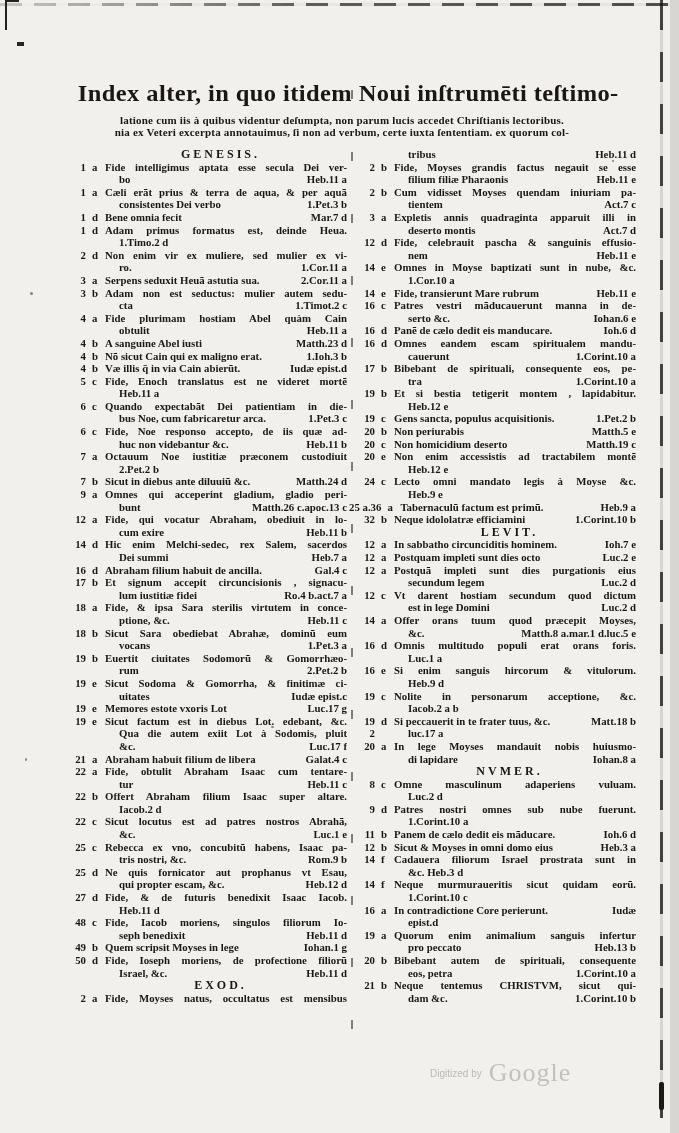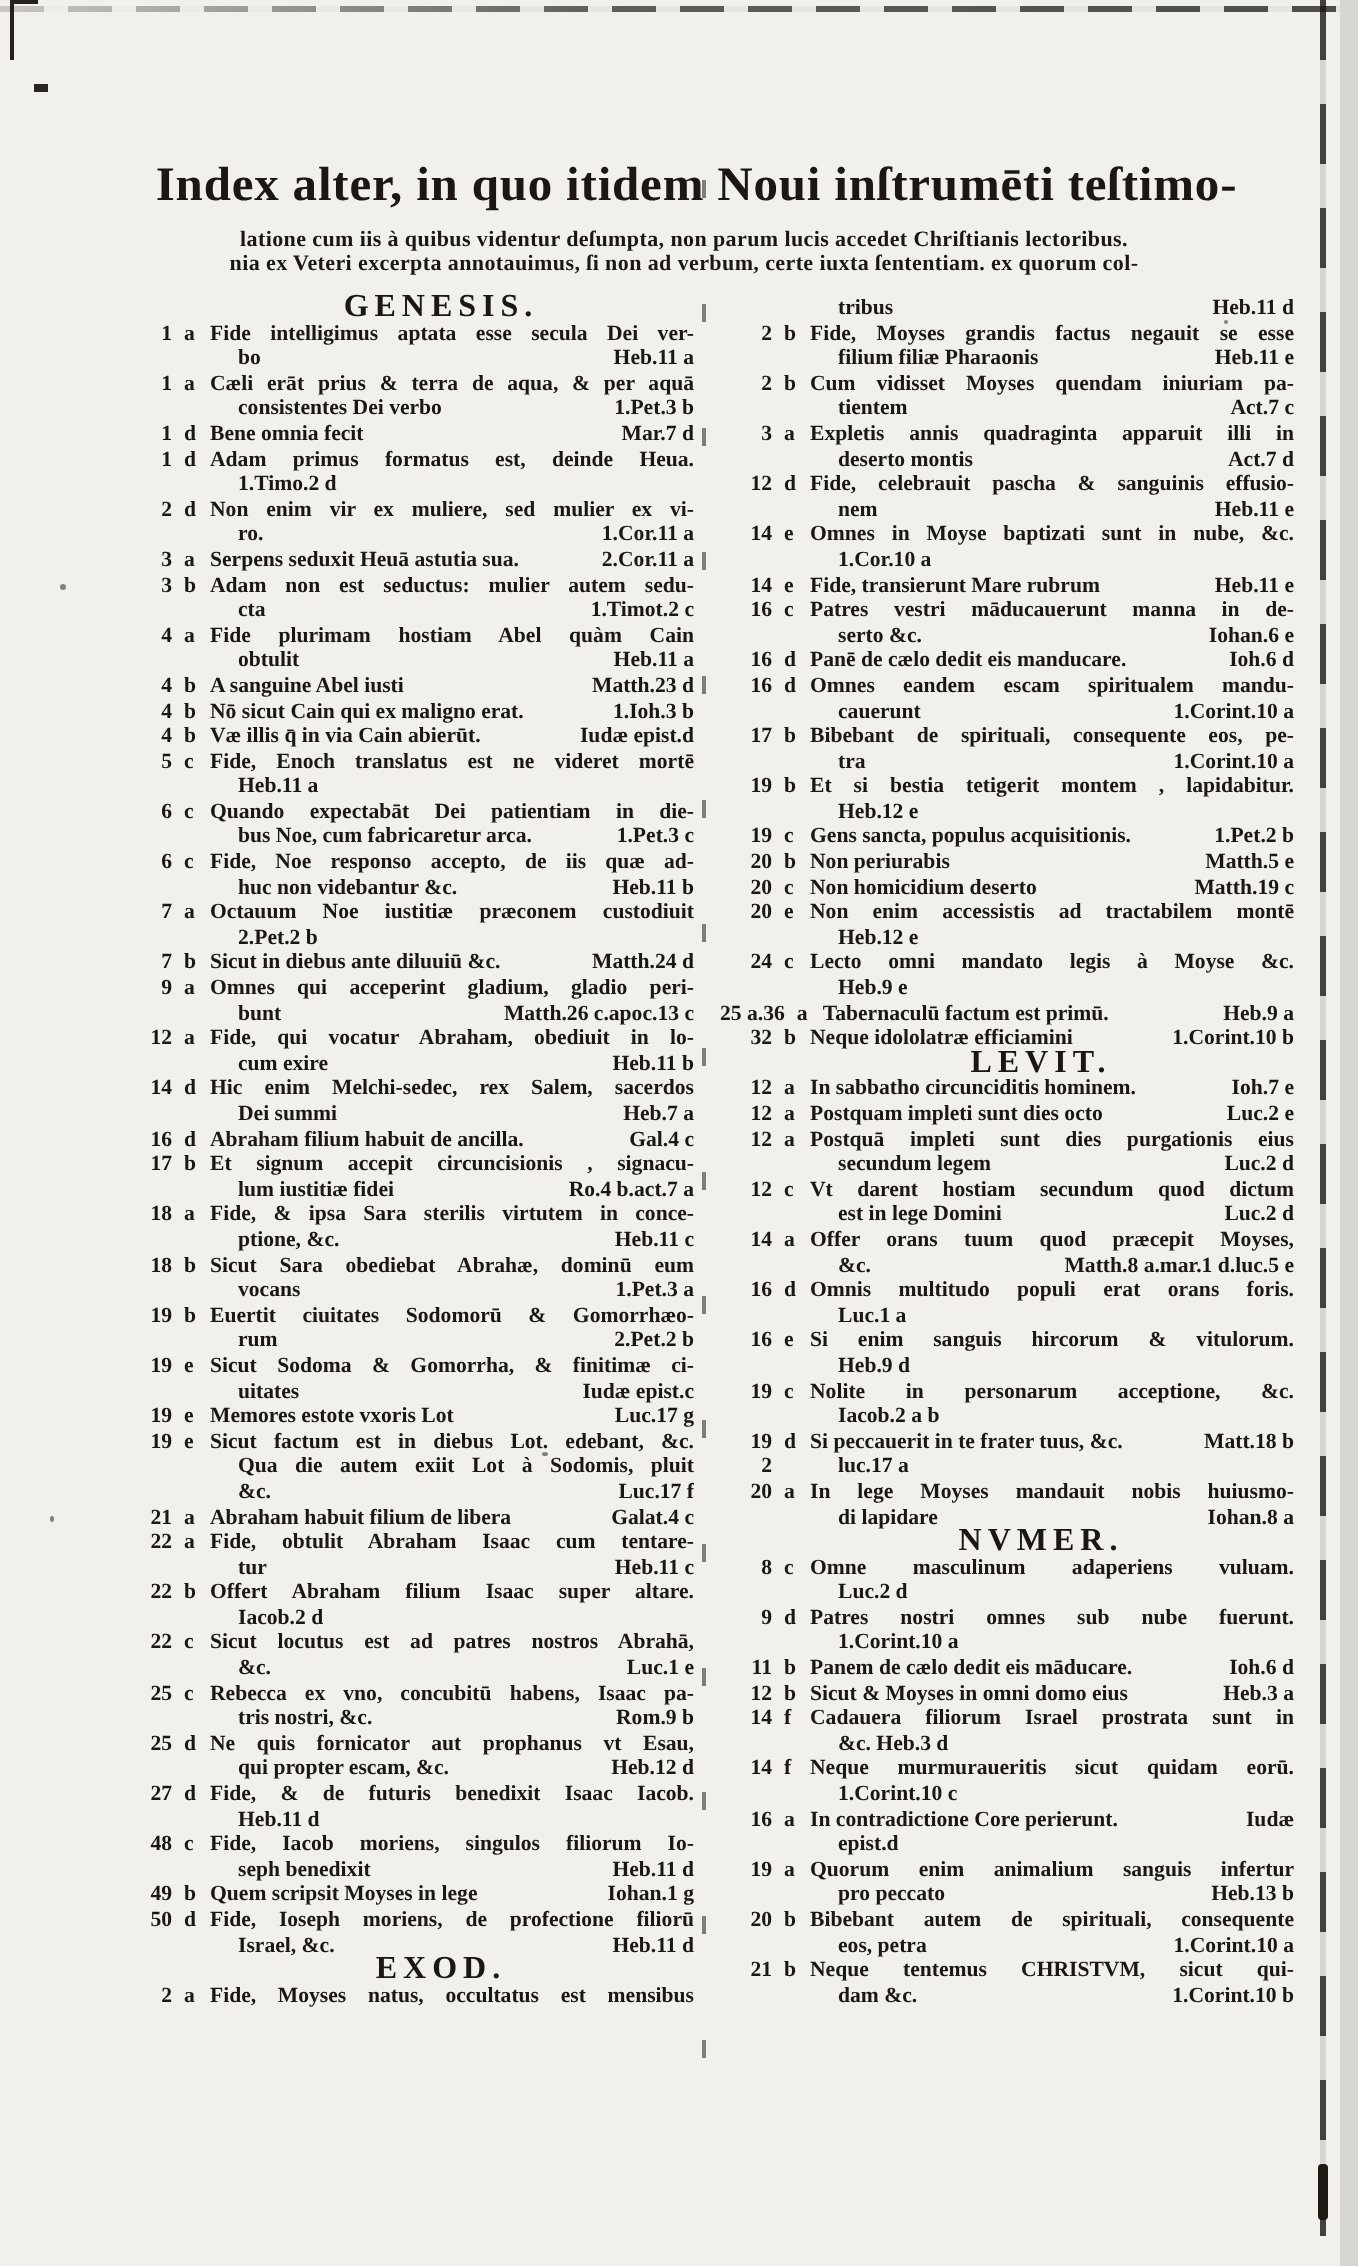--- a/index.html
+++ b/index.html
@@ -28,22 +28,22 @@
   
   .title{position:absolute;top:80px;left:0;right:0;text-align:center;
     font-size:24px;font-weight:bold;letter-spacing:.4px;white-space:nowrap;
     padding-left:26px;transform:scaleX(1.02);}
   .subtitle{position:absolute;top:115px;left:40px;right:26px;text-align:center;
     font-size:11px;line-height:11.5px;font-weight:bold;letter-spacing:.2px;white-space:nowrap;}
   
   .columns{position:absolute;top:148px;left:0;right:0;display:flex;}
   .col{width:287px;}
   .col.left{margin-left:60px;}
-  .col.right{margin-left:13px;}
-  .sec-heading{font-size:16px;line-height:12.6px;font-weight:bold;
+  .col.right{margin-left:2px;}
+  .sec-heading{font-size:12px;line-height:12.6px;font-weight:bold;
     letter-spacing:3px;text-align:center;padding-left:34px;}
   .row{display:flex;font-size:10.8px;line-height:12.6px;font-weight:bold;}
   .n{min-width:26px;text-align:right;white-space:nowrap;}
   .l{width:11px;margin-left:6px;white-space:nowrap;}
   .txt{flex:1;margin-left:2px;overflow:hidden;white-space:nowrap;}
   .txt.with-ref{display:flex;justify-content:space-between;}
   .txt .body{white-space:nowrap;}
   .txt .ref{white-space:nowrap;padding-left:3px;}
   .txt.ind{padding-left:14px;}
   .txt.fill{text-align:justify;text-align-last:justify;}
@@ -921,14 +921,18 @@
           <span class="n"></span>
           <span class="l"></span>
           <div class="txt ind with-ref">
             <span class="body">dam &amp;c.</span>
             <span class="ref">1.Corint.10 b</span>
           </div>
         </div>
       </div>
   </div>
 
+  <div class="watermark">
+    <span class="wm-small">Digitized by</span>
+    <span class="wm-logo">Google</span>
+  </div>
 
 </div>
 
 </body></html>

